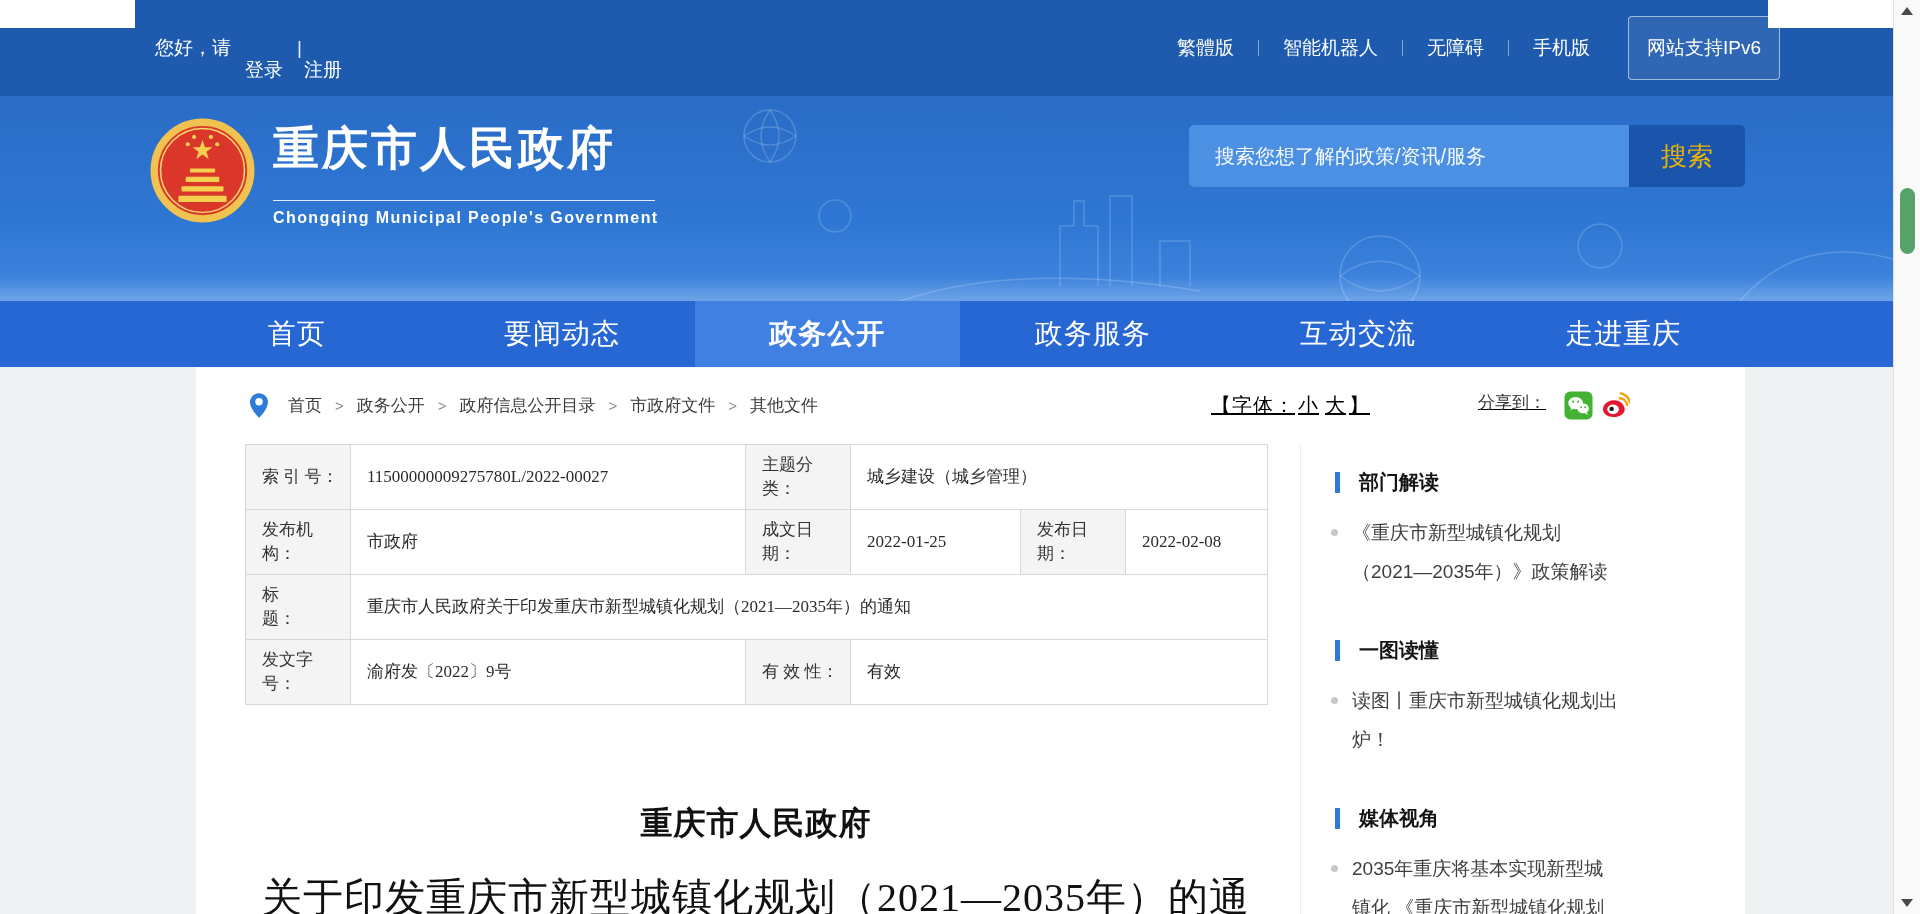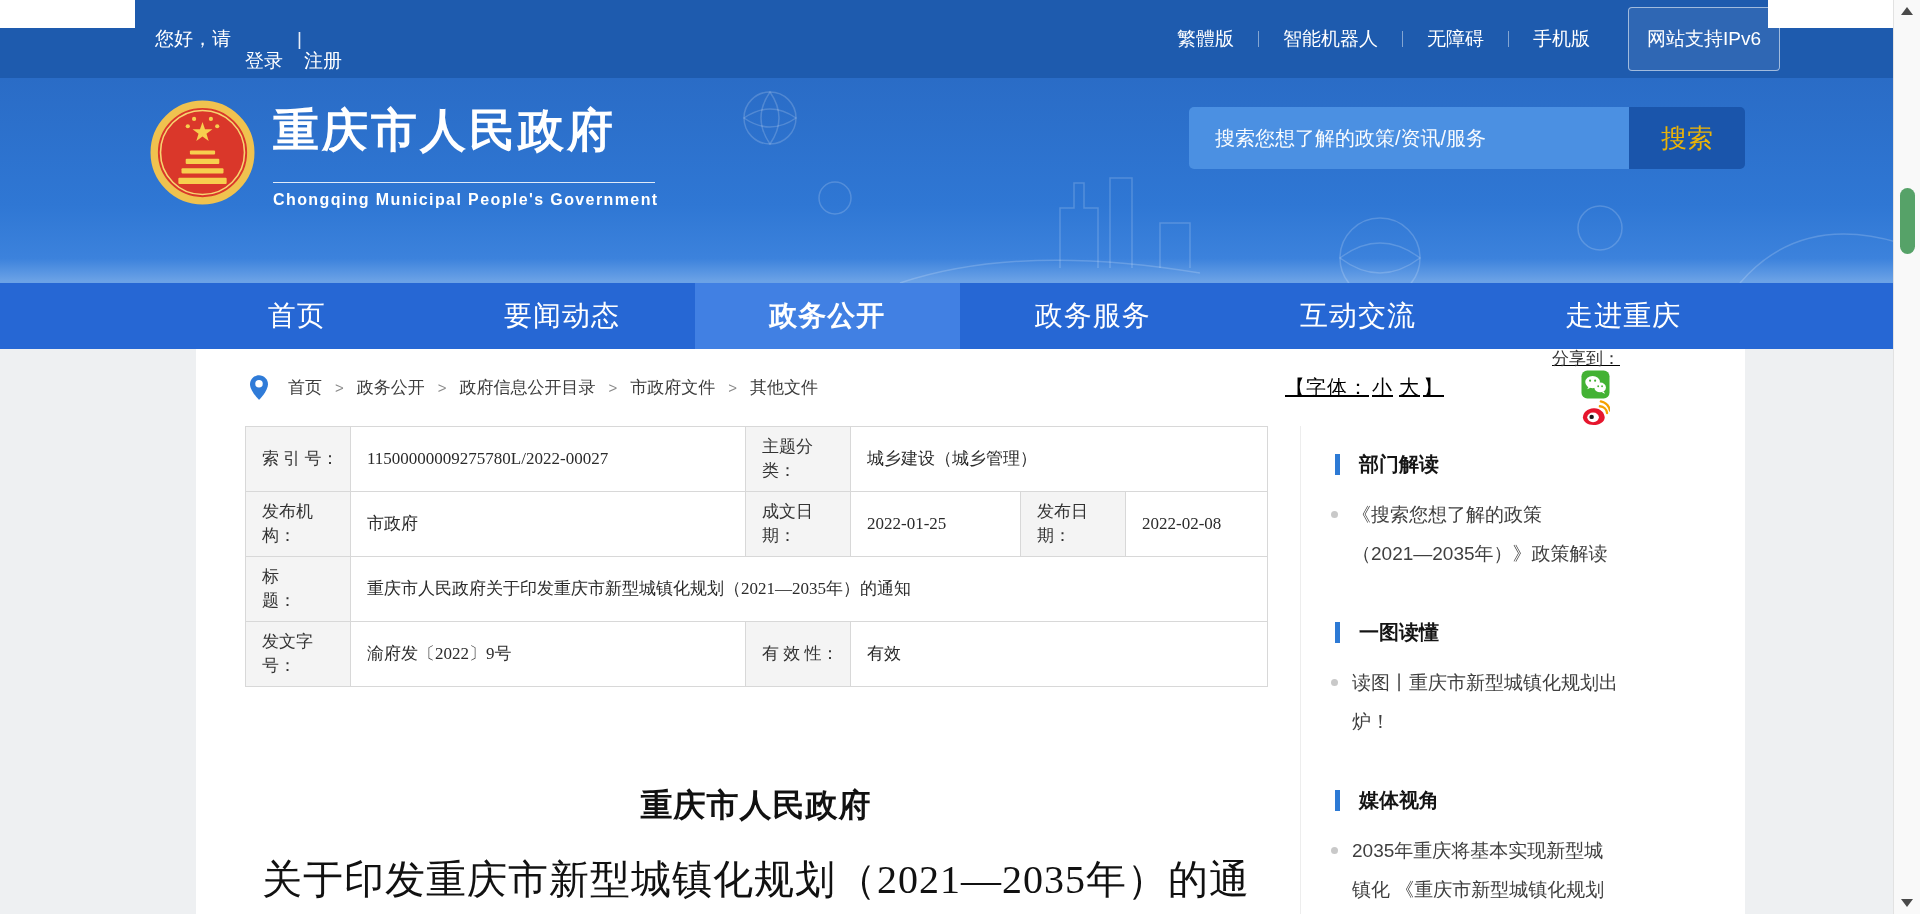--- a/index.html
+++ b/index.html
@@ -1,20 +1,20 @@
 <!DOCTYPE html>
 <html><head>
 <meta charset="utf-8">
 <style>
   * { margin:0; padding:0; box-sizing:border-box; }
   html,body { width:1920px; height:914px; overflow:hidden; font-family:"Liberation Sans","DejaVu Sans",sans-serif; background:#eef0f2; }
   .viewport { position:relative; width:1920px; height:914px; overflow:hidden; }
 
   
-  .topbar { position:relative; height:78px; background:#1e5bae; }
+  .topbar { position:relative; height:96px; background:#1e5bae; }
   .topbar-inner { height:100%; display:flex; align-items:center; justify-content:space-between; padding:0 140px 0 155px; }
   .topbar-left, .topbar-right { display:flex; align-items:center; color:#fff; font-size:19px; }
   .topbar-left span, .topbar-left a { margin-right:14px; }
   .topbar-left a { color:#fff; text-decoration:none; cursor:pointer;margin-top:44px; }
   .topbar-left .pipe { margin:0 2px 0 0; opacity:.9; }
   .topbar-right a { color:#fff; text-decoration:none; cursor:pointer; padding:0 24px; position:relative; }
   .topbar-right .sep { width:1px; height:16px; background:rgba(255,255,255,.45); }
   .ipv6-box { border:1px solid rgba(255,255,255,.55); background:rgba(255,255,255,.08); border-radius:4px; padding:18px 18px !important; margin-left:14px; }
   .corner { position:absolute; top:0; height:28px; background:#ffffff; }
   .corner-left { left:0; width:135px; }
@@ -44,21 +44,21 @@
   .page-body { background:#eef0f2; height:565px; }
   .card { width:1549px; margin:0 0 0 196px; background:#fff; height:100%; }
   .crumb-row { height:77px; display:flex; align-items:center; padding:0 0 0 54px; }
   .pin-icon { width:18px; height:25px; margin-right:20px; flex:none; }
   .crumbs { display:flex; align-items:center; font-size:17px; color:#3c3c3c; }
   .crumbs a { color:#3c3c3c; text-decoration:none; cursor:pointer; }
   .crumbs .csep { color:#8a8a8a; margin:0 13px; font-size:15px; }
   .row-tools { margin-left:auto; display:flex; align-items:center; padding-right:115px;text-decoration:underline; }
   .font-ctl { font-size:20px; color:#000; letter-spacing:1px; }
   .font-ctl .fbtn { cursor:pointer; margin:0 3px; }
-  .share-group { display:flex; align-items:center; margin-left:108px;flex-direction:column; }
+  .share-group { display:flex; margin-left:108px; }
   .share-label { font-size:17px; color:#333; margin-right:10px; }
   .share-ic { width:29px; height:29px; margin-left:8px; cursor:pointer; }
 
   .columns { display:flex; }
   .main-col { width:1104px; padding-left:49px; }
   .side-col { flex:1; border-left:1px solid #ededed; padding:25px 40px 0 24px; min-height:488px; }
 
   
   table.meta { border-collapse:collapse; width:1022px; font-family:Liberation Serif, serif; font-size:17px; color:#2b2b2b; table-layout:fixed; }
   table.meta td { border:1px solid #d8d8d8; height:65px; padding:6px 10px 6px 16px; vertical-align:middle; line-height:24px; }
@@ -262,21 +262,21 @@
           </div>
         </div>
 
         <aside class="side-col">
           <div class="side-section">
             <div class="side-title">
               <span class="side-bar-ic"></span>
               <span>部门解读</span>
             </div>
             <div class="side-item">
-              <span class="side-line">《搜索您想了解的政策</span>
+              <span class="side-line">《重庆市新型城镇化规划</span>
               <span class="side-line">（2021—2035年）》政策解读</span>
             </div>
           </div>
 
           <div class="side-section">
             <div class="side-title">
               <span class="side-bar-ic"></span>
               <span>一图读懂</span>
             </div>
             <div class="side-item">

